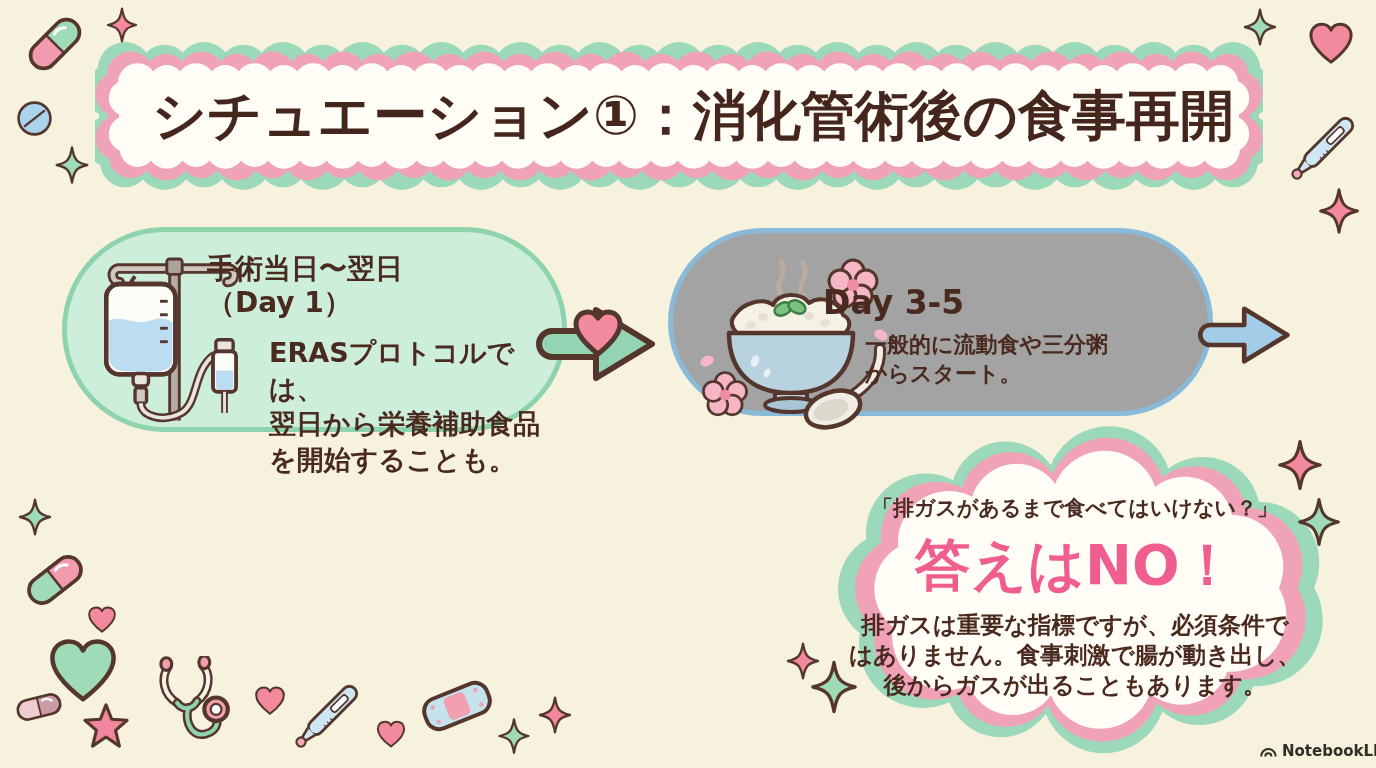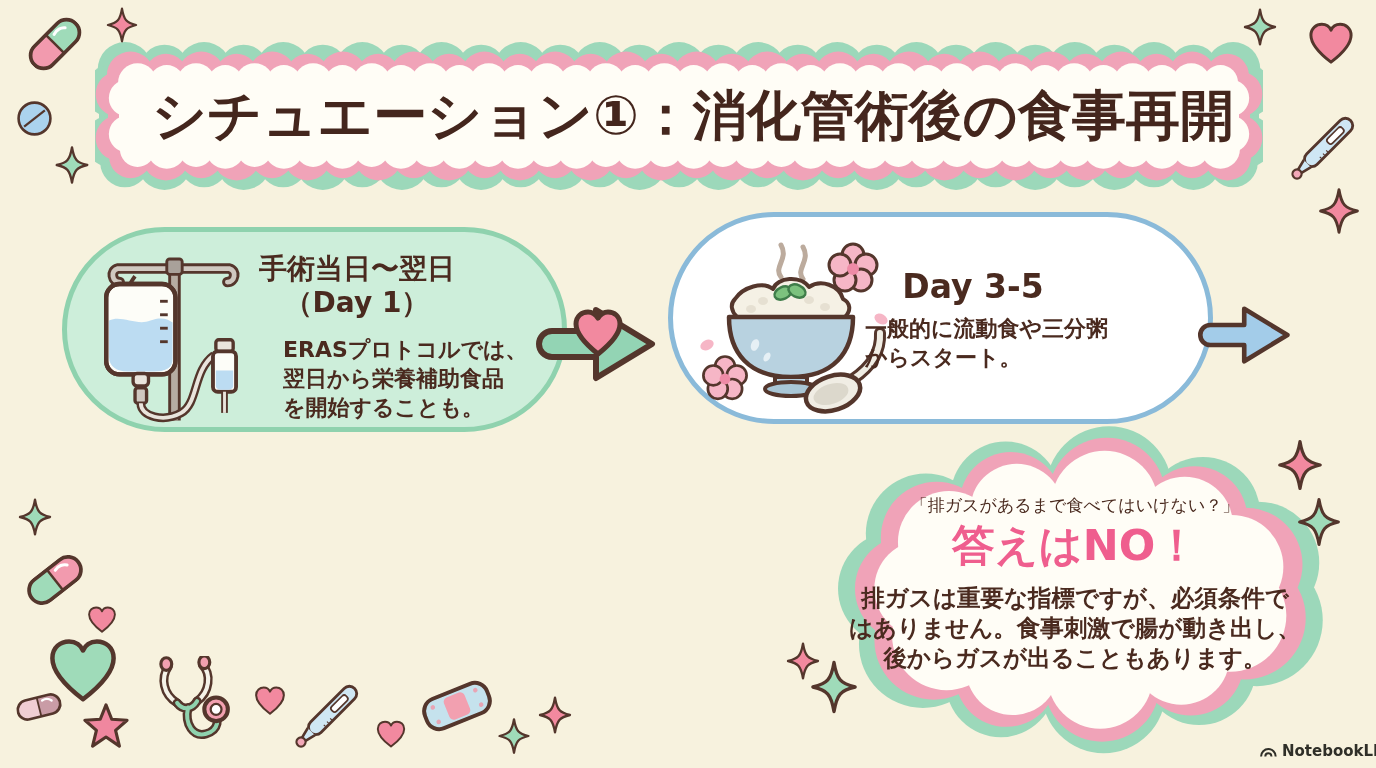--- a/index.html
+++ b/index.html
@@ -5,32 +5,32 @@
   html,body{margin:0;padding:0;}
   body{font-family:"DejaVu Sans","Liberation Sans",sans-serif;}
   #canvas{position:relative;width:1376px;height:768px;background:#f7f2de;overflow:hidden;}
   .abs{position:absolute;}
   .pre{white-space:pre-line;}
   #banner-text{left:95px;top:42px;width:1168px;height:148px;display:flex;align-items:center;justify-content:center;
     font-size:54px;font-weight:700;color:#44261d;letter-spacing:0px;padding-left:14px;}
   
   .card{border-radius:110px;box-sizing:border-box;}
   #card1{left:62px;top:227px;width:505px;height:205px;background:#cdeeda;border:5px solid #8fd2ae;}
-  #card2{left:668px;top:212px;width:545px;height:212px;background:#ffffff;border:5px solid #8abad9;}
-  .card-title{font-weight:700;color:#4a2a1f;text-align:center;line-height:1.22;}
+  #card2{left:668px;top:228px;width:545px;height:188px;background:#a3a3a3;border:5px solid #8abad9;}
+  .card-title{font-weight:700;color:#4a2a1f;line-height:1.22;}
   .card-body{font-weight:700;color:#4a2a1f;line-height:1.32;}
   #card1-title{left:140px;top:20px;width:300px;font-size:28px;}
-  #card1-body{left:216px;top:103px;width:290px;font-size:22px;}
+  #card1-body{left:202px;top:103px;width:290px;font-size:27px;}
   #card2-title{left:150px;top:50px;width:300px;font-size:33px;}
   #card2-body{left:192px;top:97px;width:320px;font-size:22px;}
   
   #cloud-text{left:828px;top:494px;width:494px;text-align:center;}
-  #cloud-question{font-size:17px;font-weight:400;color:#4a2a1f;}
-  #cloud-answer{font-size:43px;font-weight:700;color:#ef5e8e;margin-top:0;}
-  #cloud-explanation{font-size:23.5px;font-weight:700;color:#4a2a1f;line-height:1.28;margin-top:8px;}
+  #cloud-question{font-size:21px;font-weight:700;color:#4a2a1f;}
+  #cloud-answer{font-size:56px;font-weight:700;color:#ef5e8e;margin-top:6px;}
+  #cloud-explanation{font-size:23.5px;font-weight:700;color:#4a2a1f;line-height:1.28;margin-top:8px;font-family:Liberation Mono, monospace;}
   
   #watermark{left:1258px;top:742px;display:flex;align-items:center;gap:4px;color:#2f2f28;
     font-size:15px;font-weight:600;}
 </style>
 </head>
 <body>
 
 <div id="canvas">
 
   <svg id="banner-svg" class="abs" style="left:95px;top:42px" width="1168" height="148" viewBox="0 0 1168 148">

